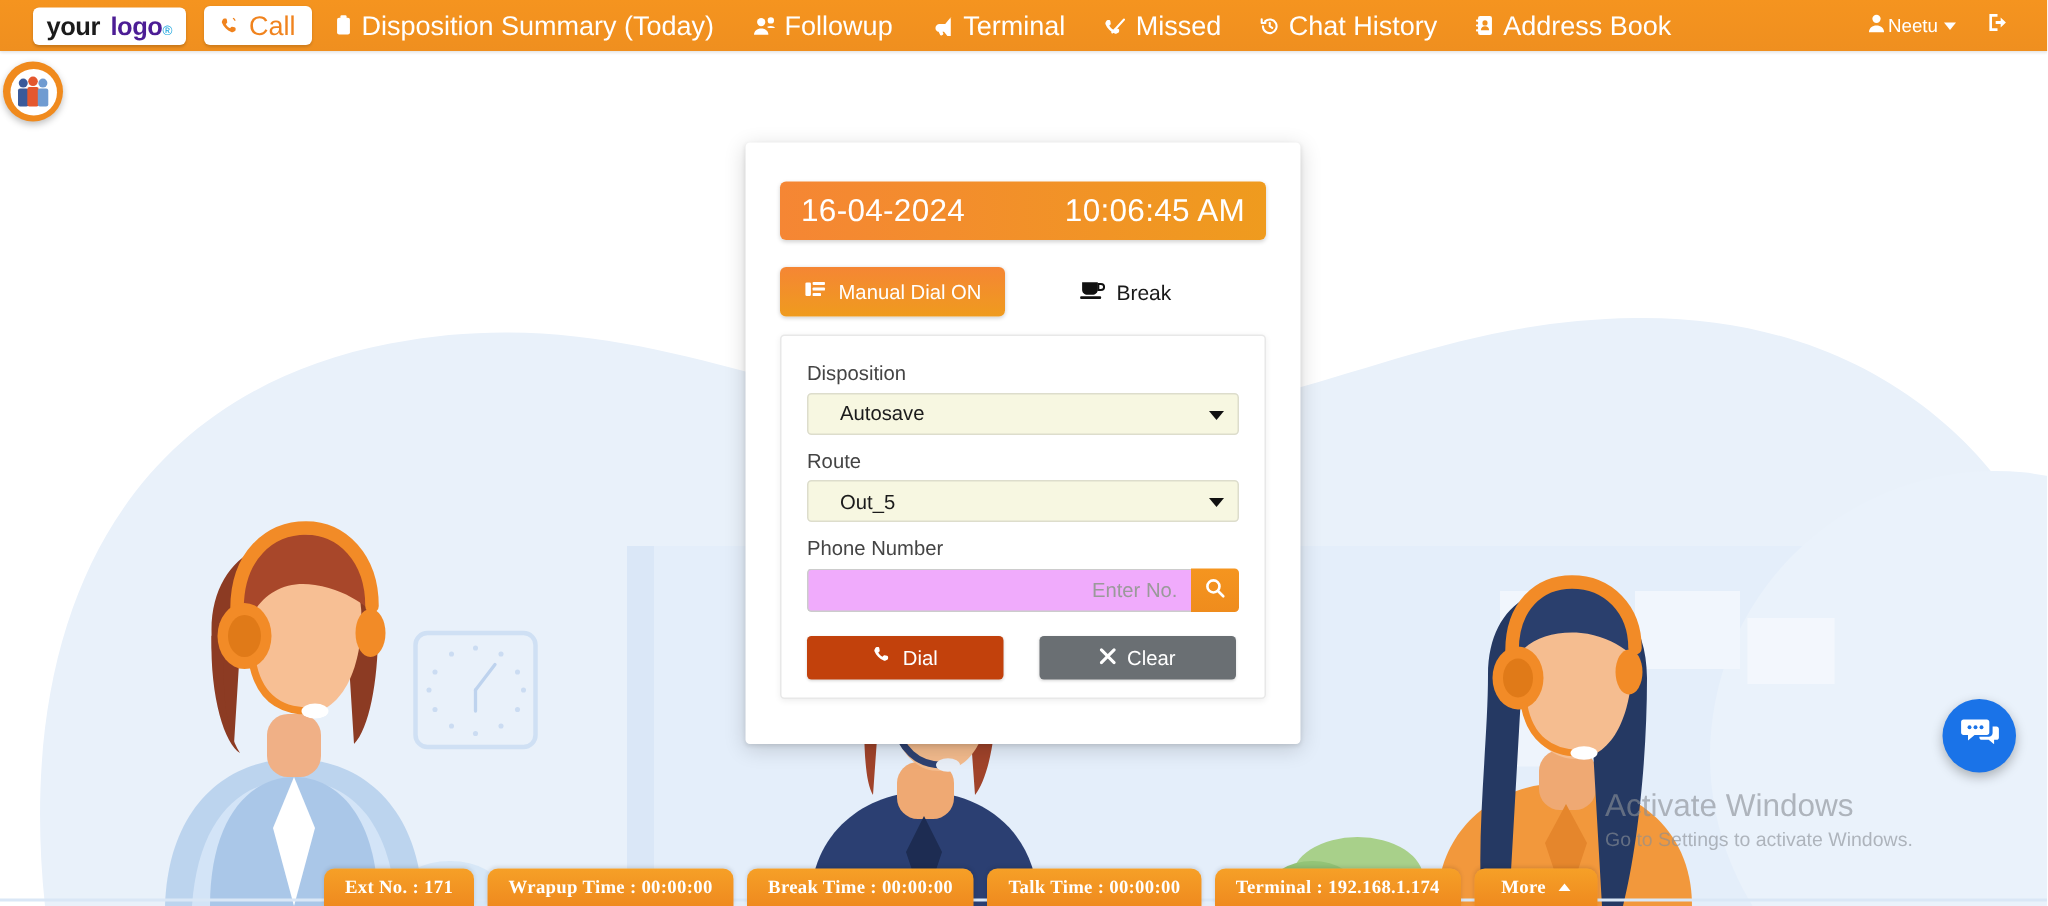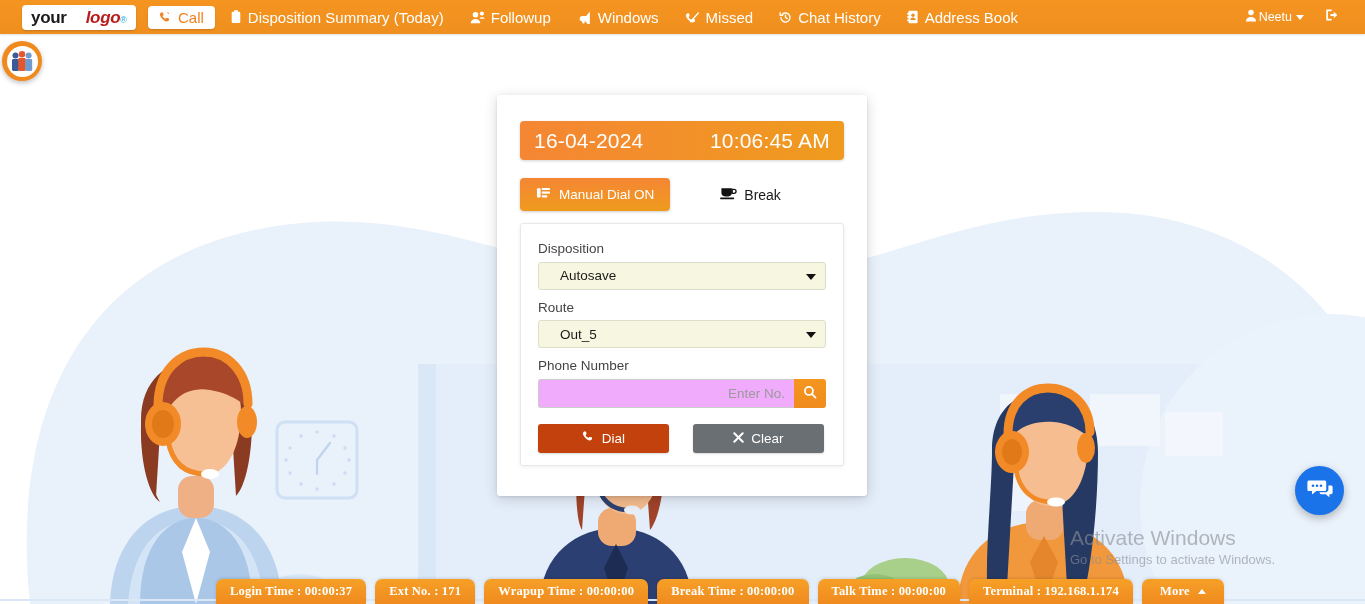--- a/index.html
+++ b/index.html
@@ -23,27 +23,27 @@
     background: linear-gradient(to bottom, #f5941f 0%, #ef8f1f 100%);
     display:flex; align-items:center; z-index:40;
     box-shadow: 0 1px 2px rgba(0,0,0,.12);
   }
   .logo-box {
     margin-left:22px; background:#fff; border-radius:4px;
     padding:2px 9px 3px; display:flex; align-items:baseline;
     box-shadow:0 1px 2px rgba(0,0,0,.18); height:25px; line-height:21px;
   }
   .logo-your { font-weight:bold; font-size:17px; color:#1b1b1b; letter-spacing:-.3px; }
-  .logo-logo { font-weight:bold; font-size:17px; color:#b91c1c; margin-left:19px; letter-spacing:-.3px;font-style:italic;}
+  .logo-logo { font-weight:bold; font-size:17px; color:#4c1d95; margin-left:7px; letter-spacing:-.3px;}
   .logo-reg { font-size:9px; color:#16a3dd; vertical-align:super; }
 
   .nav-items { display:flex; align-items:center; margin-left:10px; height:100%; }
   .nav-item {
     display:flex; align-items:center; gap:6px;
-    color:#ffffff; font-size:15px; padding:4px 11px; margin:0 2px;
+    color:#ffffff; font-size:18px; padding:4px 11px; margin:0 2px;
     border-radius:4px; white-space:nowrap; cursor:pointer; line-height:1;
   }
   .nav-item.active { background:#ffffff; color:#f0831e; box-shadow:0 1px 2px rgba(0,0,0,.15); }
   .nav-item .ico { display:inline-flex; align-items:center; }
   .nav-item svg { display:block; }
 
   .nav-right { margin-left:auto; display:flex; align-items:center; margin-right:18px; gap:4px;}
   .nav-user { display:flex; align-items:center; gap:2px; color:#fff; font-size:12.5px; padding:4px 8px; cursor:pointer; }
   .caret-down { width:0;height:0;border-left:4px solid transparent;border-right:4px solid transparent;border-top:5px solid #fff; margin-left:2px;}
   .logout-btn { display:flex; align-items:center; padding:4px 8px; cursor:pointer; }
@@ -341,21 +341,21 @@
         </span>
         <span>Followup</span>
       </div>
 
       <div class="nav-item">
         <span class="ico">
           <svg width="15" height="13" viewBox="0 0 18 16" fill="#ffffff">
             <path d="M16.2 1.2c-.4-.3-1-.2-1.3.2L11 6.1H6.4C4.5 6.1 3 7.6 3 9.4c0 1.6 1.1 2.9 2.6 3.2l1.3 2.6c.2.4.7.5 1.1.3l1.1-.6c.4-.2.5-.7.3-1.1l-.6-1.2h1.2l3.9 4.7c.3.4.9.5 1.3.2.3-.2.4-.5.4-.8V2c0-.3-.1-.6-.4-.8z"></path>
           </svg>
         </span>
-        <span>Windows</span>
+        <span>Terminal</span>
       </div>
 
       <div class="nav-item">
         <span class="ico">
           <svg width="15" height="13" viewBox="0 0 18 16" fill="#ffffff">
             <path d="M3 2.8c-.5 0-1 .3-1.3.8L1.1 4.8c-.3.5-.3 1.1-.1 1.6 1.3 3.4 4.2 6.3 7.6 7.6.5.2 1.1.2 1.6-.1l1.2-.6c.5-.3.8-.8.8-1.3v-1c0-.5-.4-.9-.9-1l-2-.3c-.4-.1-.8.1-1 .4l-.6.8C6.1 10.2 4.8 8.9 4.1 7.4l.8-.6c.3-.2.5-.6.4-1l-.3-2c-.1-.5-.5-1-1-1H3z"></path>
             <rect x="10.3" y="-0.4" width="1.7" height="16" rx=".8" transform="rotate(42 11 8)"></rect>
           </svg>
         </span>
         <span>Missed</span>
@@ -517,21 +517,20 @@
         <path d="M2 2.6h15.6c.9 0 1.6.7 1.6 1.6v7.2c0 .9-.7 1.6-1.6 1.6H9.4L5 16.6v-3.6H2c-.9 0-1.6-.7-1.6-1.6V4.2C.4 3.3 1.1 2.6 2 2.6z"></path>
         <circle cx="6" cy="7.8" r="1.3" fill="#1a73e8"></circle>
         <circle cx="10" cy="7.8" r="1.3" fill="#1a73e8"></circle>
         <circle cx="14" cy="7.8" r="1.3" fill="#1a73e8"></circle>
         <path d="M21.4 7.4h2.6c.9 0 1.6.7 1.6 1.6v5.6c0 .9-.7 1.6-1.6 1.6h-1.6v3l-3.6-3h-4.6c-.9 0-1.6-.7-1.6-1.6v-.4h6.2c1.4 0 2.6-1.2 2.6-2.6V7.4z"></path>
       </svg>
     </span>
   </div>
 
   <div class="statusbar">
-    <div class="status-pill">Login Time : 00:00:37</div>
     <div class="status-pill">Ext No. : 171</div>
     <div class="status-pill">Wrapup Time : 00:00:00</div>
     <div class="status-pill">Break Time : 00:00:00</div>
     <div class="status-pill">Talk Time : 00:00:00</div>
     <div class="status-pill">Terminal : 192.168.1.174</div>
     <div class="status-pill more">
       <span>More</span>
       <span class="caret-up"></span>
     </div>
   </div>

